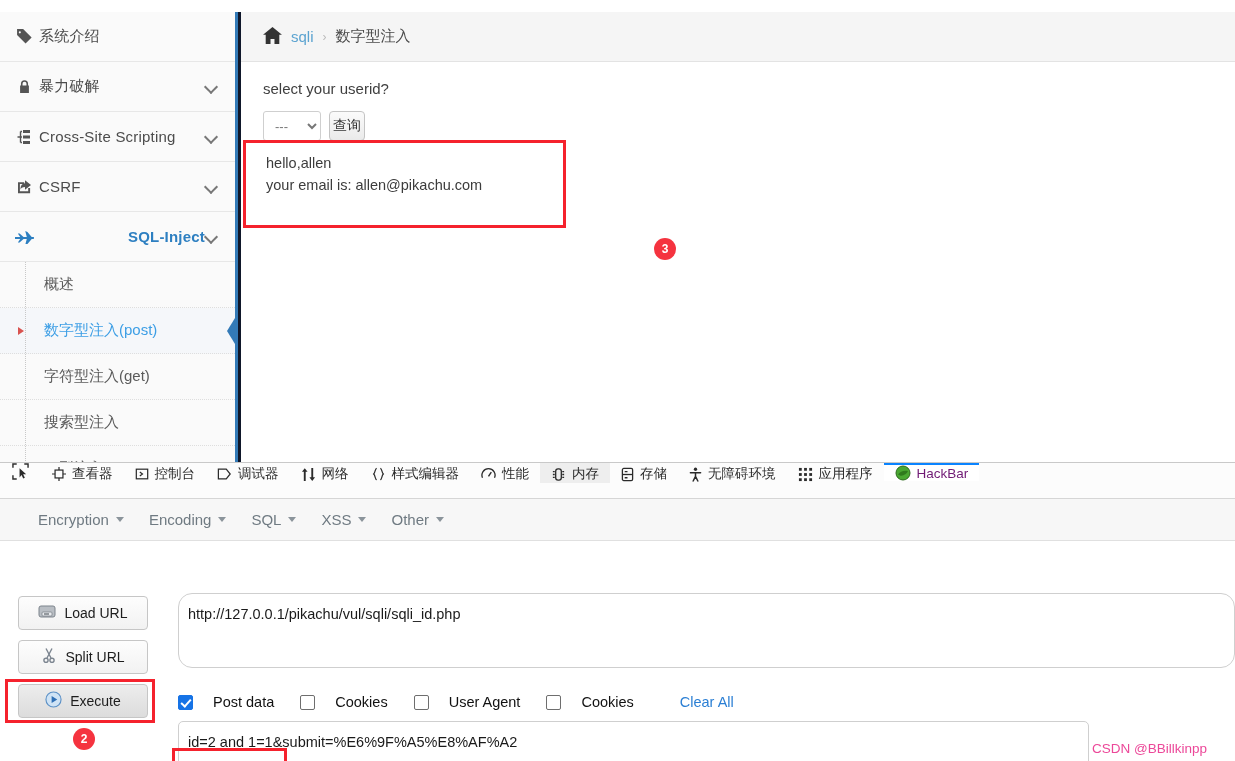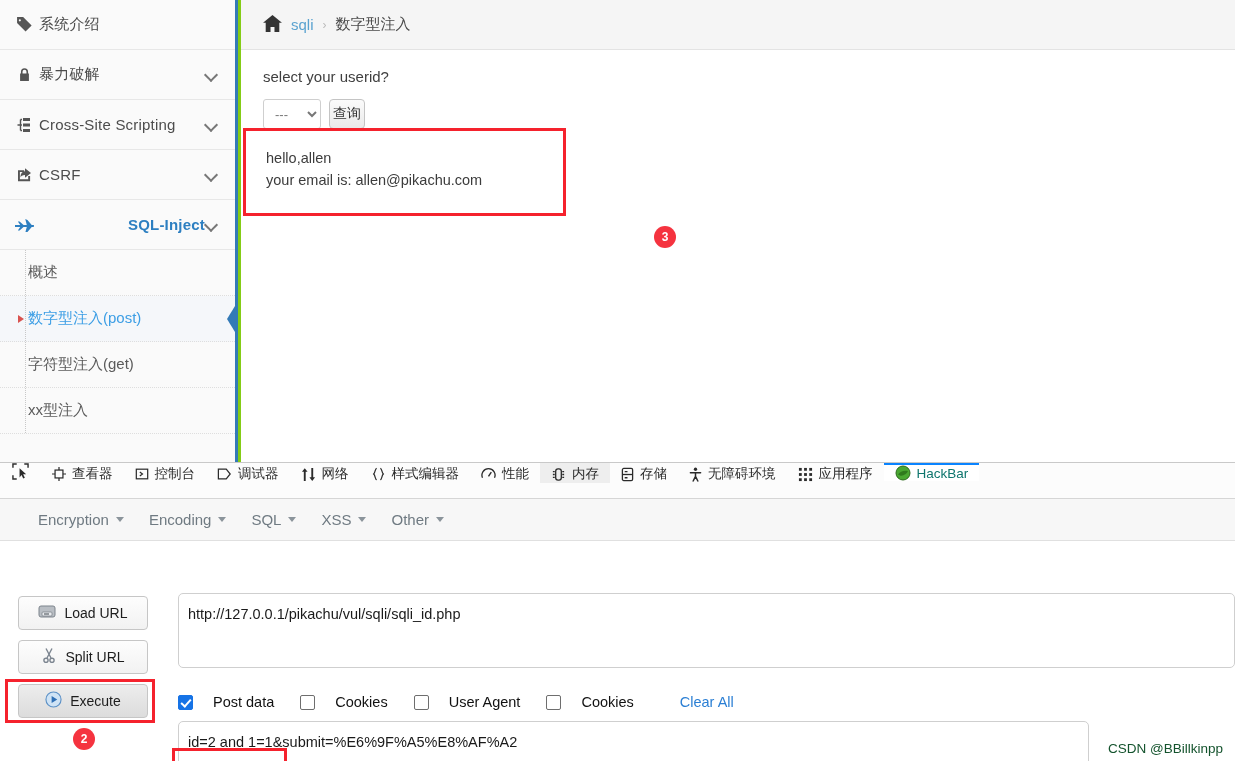--- a/index.html
+++ b/index.html
@@ -8,22 +8,22 @@
     width: 1235px; height: 761px;
     overflow: hidden;
     font-family: "Liberation Sans", "DejaVu Sans", sans-serif;
     background: #ffffff;
   }
 
   #app { position: relative; width: 1235px; height: 761px; }
 
   
   #page-area {
-    position: absolute; left: 0; top: 0; width: 1235px; height: 462px;
-    background: #84cc16; overflow: hidden;
+    position: absolute; left: 0; top: 12px; width: 1235px; height: 462px;
+    background: #0f172a; overflow: hidden;
   }
 
   
   #sidebar {
     position: absolute; left: 0; top: 0; width: 238px; height: 462px;
     background: #fafafa;
     border-right: 3px solid #337ab7;
     overflow: hidden;
   }
   .nav-top {
@@ -56,21 +56,21 @@
     height: 46px; display: flex; align-items: center;
     padding-left: 22px;
     border-bottom: 1px dotted #dedede;
     font-size: 15px; color: #5b5b5b;
     position: relative; background: #fafafa;
   }
   .sub-item .dots {
     position: absolute; left: 25px; top: 0; bottom: 0; width: 1px;
     border-left: 1px dotted #c8c8c8;
   }
-  .sub-item .sub-label { margin-left: 6px; }
+  .sub-item .sub-label { margin-left: 22px; }
   .sub-item.active { background: #f5f7fa; }
   .sub-item.active .sub-label { color: #3c9ee5; }
   .sub-item .caret {
     position: absolute; left: 18px; width: 0; height: 0;
     border-left: 6px solid #d9534f;
     border-top: 4px solid transparent;
     border-bottom: 4px solid transparent;
     display: none;
   }
   .sub-item.active .caret { display: block; }
@@ -115,21 +115,21 @@
     background: linear-gradient(#fbfbfb, #eaeaea);
     font-family: Liberation Serif, serif;
     cursor: pointer;
   }
 
   #result-box {
     position: absolute; left: 2px; top: 128px;
     width: 323px; height: 88px;
     border: 3px solid #f5222d;
     background: #fff;
-    padding: 16px 0 0 20px;
+    padding: 9px 0 0 20px;
   }
   #result-box .rline { font-size: 14.5px; color: #3c3c3c; line-height: 1.55; }
 
   .badge {
     position: absolute;
     width: 22px; height: 22px; border-radius: 50%;
     background: #f5333f; color: #fff;
     font-size: 12px; font-weight: bold;
     display: flex; align-items: center; justify-content: center;
     font-family: "Liberation Sans", sans-serif;
@@ -153,21 +153,21 @@
     display: flex; align-items: center; padding: 0 11px 0 12px;
   }
   .dt-div { width: 1px; background: #d8d8d8; margin: 7px 0; }
   .dt-tab {
     display: flex; align-items: center; gap: 6px;
     padding: 0 11px; white-space: nowrap;
     border-top: 2px solid transparent;
     cursor: default;
   }
   .dt-tab.hovered { background: #eeeeee; }
-  .dt-tab.active { border-top-color: #0a84ff; color: #0f766e; background: #fff; }
+  .dt-tab.active { border-top-color: #0a84ff; color: #701a75; background: #fff; }
   .dt-tab .ic { display: inline-flex; align-items: center; }
 
   
   #hb-menubar {
     height: 42px; display: flex; align-items: center;
     background: #f7f7f7; border-bottom: 1px solid #e0e0e0;
     padding-left: 29px; gap: 7px;
   }
   .hb-menu {
     font-size: 15px; color: #6f7a82;
@@ -195,21 +195,21 @@
   #btn-execute  { top: 185px; background: linear-gradient(#ededed, #dcdcdc); }
   #exec-frame {
     position: absolute; left: 5px; top: 180px;
     width: 150px; height: 44px; border: 3px solid #f5222d;
   }
   #badge2 { left: 73px; top: 229px; }
 
   #url-area {
     position: absolute; left: 178px; top: 94px;
     width: 1057px; height: 75px;
-    border: 1px solid #cfcfcf; border-radius: 5px;
+    border: 1px solid #cfcfcf; border-radius: 14px;
     background: #fff;
     padding: 12px 0 0 9px;
     font-size: 14.5px; color: #1a1a1a;
     font-family: "Liberation Sans", sans-serif;
     resize: none; outline: none; overflow: hidden;
   }
 
   #opts-row {
     position: absolute; left: 178px; top: 195px;
     display: flex; align-items: center; gap: 0;
@@ -239,22 +239,22 @@
     font-family: "Liberation Sans", sans-serif;
     resize: none; outline: none; overflow: hidden;
   }
   #post-frame {
     position: absolute; left: 172px; top: 249px;
     width: 115px; height: 29px; border: 3px solid #f5222d;
     background: transparent; pointer-events: none;
   }
 
   #watermark {
-    position: absolute; right: 12px; bottom: 5px;
-    font-size: 13.5px; color: #14532d;
+    position: absolute; right: 28px; bottom: 5px;
+    font-size: 13.5px; color: #ec4899;
     font-family: "Liberation Sans", sans-serif;
   }
 </style>
 </head>
 <body>
 
 <div id="app">
 
   <div id="page-area">
 
@@ -321,20 +321,25 @@
       <div class="sub-item active">
         <span class="dots"></span>
         <span class="caret"></span>
         <span class="sub-label">数字型注入(post)</span>
         <span class="pointer"></span>
       </div>
       <div class="sub-item">
         <span class="dots"></span>
 
         <span class="sub-label">字符型注入(get)</span>
+      </div>
+      <div class="sub-item">
+        <span class="dots"></span>
+
+        <span class="sub-label">搜索型注入</span>
       </div>
       <div class="sub-item">
         <span class="dots"></span>
 
         <span class="sub-label">xx型注入</span>
       </div>
     </div>
 
     <div id="content">
       <div id="breadcrumb">

